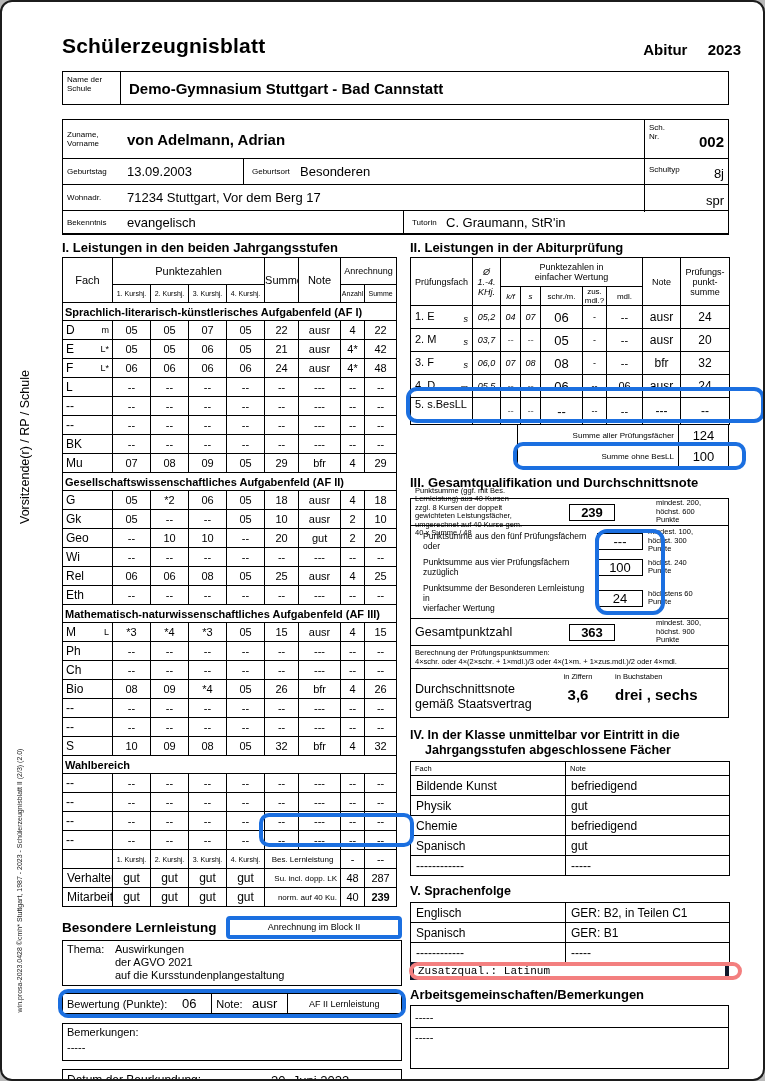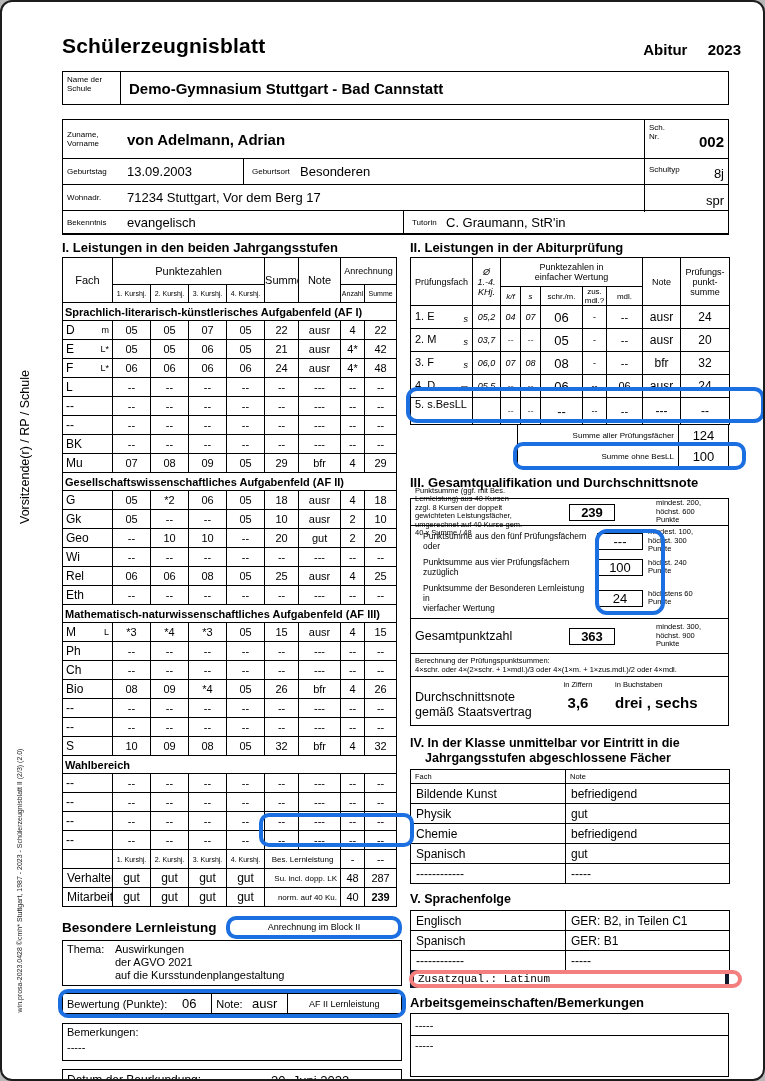--- a/index.html
+++ b/index.html
@@ -93,21 +93,21 @@
   .b3 .txt{flex:1;font-size:7.5px;line-height:8.5px;padding:3px 0 3px 4px;}
   .valslot{width:56px;flex:none;display:flex;justify-content:center;}
   .valbox{width:46px;height:17px;border:1px solid #000;display:flex;align-items:center;justify-content:center;font-size:13px;box-sizing:border-box;background:#fff;}
   .valbox.bold{font-weight:bold;}
   .cons{width:72px;flex:none;font-size:7.5px;line-height:8.5px;padding-right:2px;box-sizing:border-box;}
   .blockA{margin-top:6px;height:28px;}
   .blockB{display:block;position:relative;padding:2px 8px;}
   .b2row{display:flex;align-items:center;min-height:25px;}
   .b2row .txt{flex:1;font-size:8.5px;line-height:10px;padding-left:4px;}
   .hl-b2{position:absolute;left:184px;top:3px;bottom:3px;width:62px;border:4px solid #1b6fe0;border-radius:12px;pointer-events:none;}
-  .blockC{height:36px;}
+  .blockC{height:28px;}
   .blockC .glbl{flex:1;font-size:12.5px;padding-left:4px;}
   .blockD{display:block;padding:2px 4px;font-size:7.5px;line-height:9px;}
   .blockE{display:block;padding:3px 4px 5px 4px;}
   .e-grid{display:flex;}
   .e-lbl{width:132px;font-size:12.5px;line-height:15px;flex:none;}
   .e-zif{width:62px;flex:none;text-align:center;}
   .e-buc{flex:1;text-align:left;padding-left:6px;}
   .e-small{font-size:7.5px;height:10px;}
   .e-val{font-size:15px;font-weight:bold;margin-top:4px;}
   
@@ -115,21 +115,21 @@
   .t4{width:319px;margin-top:3px;}
   .t4 td{border:1px solid #000;font-size:12px;height:19px;padding:0 0 0 5px;text-align:left;overflow:hidden;}
   .t4 thead td{height:13px;font-size:7.5px;padding-left:4px;}
   .zusatzrow{border:4px solid #0f172a;height:18px;margin-top:-1px;display:flex;align-items:center;font-size:11px;padding-left:4px;box-sizing:border-box;font-family:Liberation Mono, monospace;}
   .agbox{border:1px solid #000;margin-top:3px;}
   .agrow1{height:21px;border-bottom:1px solid #000;font-size:11px;display:flex;align-items:center;padding-left:4px;}
   .agrow2{height:40px;font-size:11px;padding:3px 0 0 4px;box-sizing:border-box;}
   
   .besrow{display:flex;align-items:center;justify-content:space-between;margin-top:9px;height:22px;}
   .besheading{font-size:13.5px;font-weight:bold;white-space:nowrap;}
-  .besbadge{width:168px;text-align:center;font-size:9px;border:4px solid #1b6fe0;border-radius:10px;height:15px;line-height:15px;box-sizing:content-box;}
+  .besbadge{width:168px;text-align:center;font-size:9px;border:4px solid #1b6fe0;border-radius:4px;height:15px;line-height:15px;box-sizing:content-box;}
   .themabox{border:1px solid #000;margin-top:2px;padding:2px 0 3px 0;}
   .themarow{display:flex;font-size:11px;line-height:13px;}
   .themalbl{width:48px;padding-left:4px;flex:none;}
   .bewrow{border:1px solid #000;margin-top:7px;height:21px;display:flex;align-items:center;box-sizing:border-box;font-size:11px;}
   .bewlbl{padding-left:4px;}
   .bewval{font-size:13px;width:44px;text-align:center;}
   .bewdiv{border-left:1px solid #000;align-self:stretch;}
   .bewkurs{flex:1;text-align:center;font-size:9px;}
   .bembox{border:1px solid #000;margin-top:9px;height:38px;font-size:11px;padding:2px 0 0 4px;box-sizing:border-box;}
   .bemdash{margin-top:3px;}

